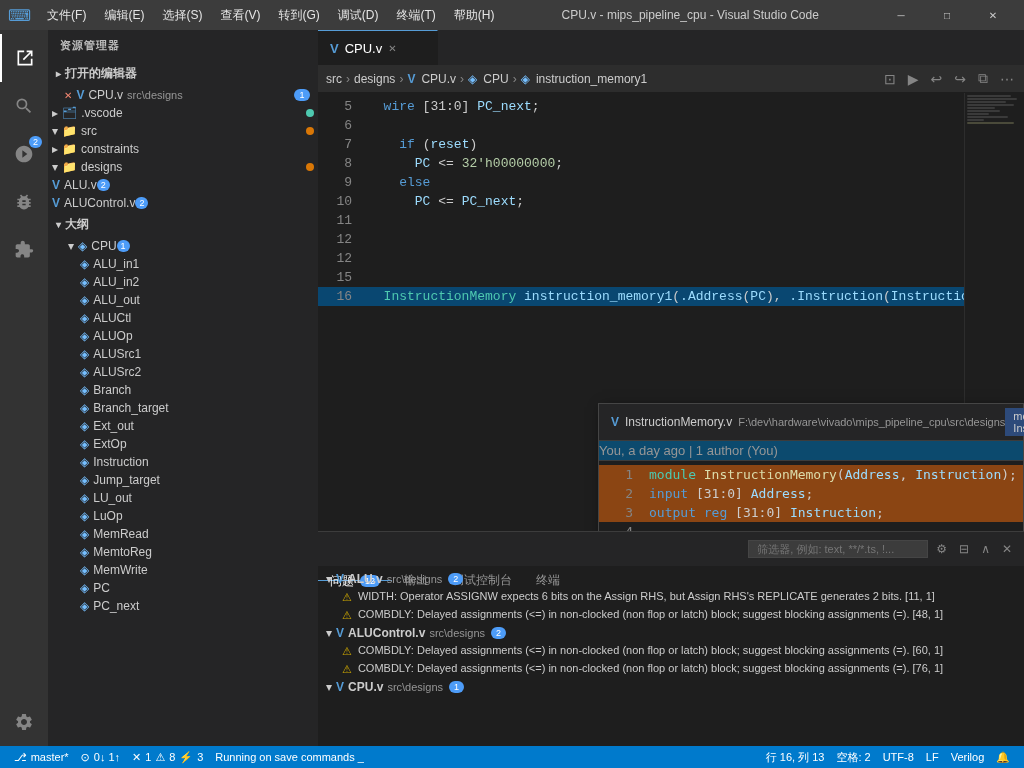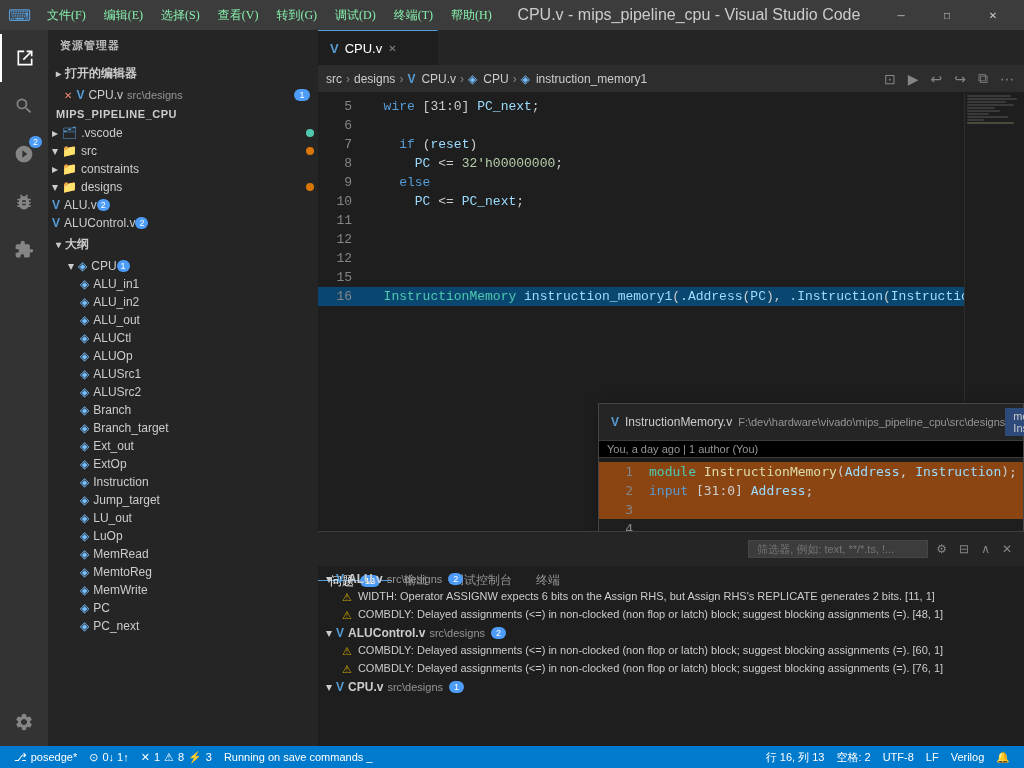--- a/index.html
+++ b/index.html
@@ -2,22 +2,22 @@
 <html><head>
   <meta charset="utf-8">
   <style>
     * { margin: 0; padding: 0; box-sizing: border-box; }
     body { font-family: 'Segoe UI', sans-serif; font-size: 12px; background: #1e1e1e; color: #cccccc; width: 1024px; height: 768px; overflow: hidden; display: flex; flex-direction: column; }
 
     
     .titlebar { background: #3c3c3c; height: 30px; display: flex; align-items: center; padding: 0 8px; flex-shrink: 0; }
     .titlebar-icon { color: #569cd6; font-size: 16px; margin-right: 8px; }
     .titlebar-menu { display: flex; gap: 2px; }
-    .titlebar-menu-item { padding: 2px 8px; font-size: 12px; color: #86efac; cursor: pointer; font-family: Liberation Serif, serif; }
-    .titlebar-title { flex: 1; text-align: center; font-size: 16px; color: #cccccc; }
+    .titlebar-menu-item { padding: 2px 8px; font-size: 12px; color: #e5e5e5; cursor: pointer; }
+    .titlebar-title { flex: 1; text-align: center; font-size: 12px; color: #cccccc; }
     .titlebar-controls { display: flex; gap: 0; }
     .titlebar-btn { width: 46px; height: 30px; display: flex; align-items: center; justify-content: center; cursor: pointer; font-size: 10px; color: #cccccc; }
 
     
     .main-layout { display: flex; flex: 1; overflow: hidden; }
 
     
     .activity-bar { width: 48px; background: #333333; display: flex; flex-direction: column; align-items: center; padding-top: 4px; flex-shrink: 0; }
     .activity-item { width: 48px; height: 48px; display: flex; align-items: center; justify-content: center; cursor: pointer; color: #858585; font-size: 20px; position: relative; }
     .activity-item.active { color: #ffffff; border-left: 2px solid #ffffff; }
@@ -64,21 +64,21 @@
     .num { color: #b5cea8; }
     .ident { color: #9cdcfe; }
 
     
     .hover-popup { position: absolute; background: #252526; border: 1px solid #454545; padding: 6px 10px; font-family: 'Consolas', monospace; font-size: 12px; color: #cccccc; z-index: 10; top: 152px; left: 340px; width: 380px; box-shadow: 2px 2px 8px rgba(0,0,0,0.5); }
 
     
     .floating-panel { position: absolute; background: #1e1e1e; border: 1px solid #454545; z-index: 20; top: 310px; left: 280px; right: 0; height: 245px; display: flex; flex-direction: column; box-shadow: 4px 4px 12px rgba(0,0,0,0.6); }
     .floating-panel-header { background: #252526; padding: 4px 12px; display: flex; align-items: center; justify-content: space-between; border-bottom: 1px solid #3c3c3c; font-size: 12px; color: #cccccc; }
     .floating-panel-path { font-size: 11px; color: #969696; }
-    .floating-panel-author { background: #000000; padding: 2px 8px; font-size: 11px; color: #969696; border-bottom: 1px solid #3c3c3c; }
+    .floating-panel-author { background: #0c4a6e; padding: 2px 0; font-size: 13px; color: #969696; border-bottom: 1px solid #3c3c3c; }
     .floating-panel-code { font-family: 'Consolas', monospace; font-size: 13px; line-height: 19px; padding: 4px 0; overflow: auto; flex: 1; }
 
     
     .panel-section { background: #1e1e1e; flex-shrink: 0; }
     .panel-tabs { background: #252526; height: 35px; display: flex; align-items: stretch; border-top: 1px solid #3c3c3c; }
     .panel-tab { padding: 0 12px; display: flex; align-items: center; cursor: pointer; font-size: 12px; color: #969696; gap: 6px; margin-top: 48px; }
     .panel-tab.active { color: #ffffff; border-top: 1px solid #569cd6; background: #1e1e1e; }
     .panel-tab-badge { background: #4d9cf8; color: white; border-radius: 10px; font-size: 9px; padding: 1px 5px; }
     .panel-filter { margin-left: auto; display: flex; align-items: center; gap: 4px; padding-right: 8px; }
     .panel-filter input { background: #3c3c3c; border: none; color: #cccccc; padding: 2px 8px; font-size: 11px; width: 160px; }
@@ -178,23 +178,20 @@
         <span>打开的编辑器</span>
       </div>
       <div class="file-item" style="padding-left:16px;">
         <span style="color:#f48771;margin-right:4px;font-size:10px;">✕</span>
         <span style="color:#569cd6;margin-right:4px;font-weight:bold;">V</span>
         <span style="color:#cccccc;">CPU.v</span>
         <span style="color:#969696;margin-left:4px;font-size:11px;">src\designs</span>
         <span class="file-badge">1</span>
       </div>
 
-      <div class="sidebar-section-header">
-        <span style="font-size:11px;font-weight:700;letter-spacing:0.5px;">MIPS_PIPELINE_CPU</span>
-      </div>
       <div class="tree-item indent-1">
         <span style="color:#cccccc;margin-right:4px;">▸</span>
         <span style="color:#569cd6;margin-right:4px;">🗂</span>
         <span>.vscode</span>
         <span class="file-dot green" style="margin-left:auto;"></span>
       </div>
       <div class="tree-item indent-1">
         <span style="color:#cccccc;margin-right:4px;">▾</span>
         <span style="color:#e8ab5f;margin-right:4px;">📁</span>
         <span>src</span>
@@ -449,20 +446,21 @@
           <div class="code-line" style="background:#8b4513;">
             <span class="line-number">1</span>
             <span class="line-content"><span style="color:#4ec9b0;">module</span> <span style="color:#dcdcaa;">InstructionMemory</span>(<span style="color:#9cdcfe;">Address</span>, <span style="color:#9cdcfe;">Instruction</span>);</span>
           </div>
           <div class="code-line" style="background:#8b4513;">
             <span class="line-number">2</span>
             <span class="line-content"><span style="color:#569cd6;">input</span> [31:0] <span style="color:#9cdcfe;">Address</span>;</span>
           </div>
           <div class="code-line" style="background:#8b4513;">
             <span class="line-number">3</span>
+            <span class="line-content"><span style="color:#569cd6;">output reg</span> [31:0] <span style="color:#9cdcfe;">Instruction</span>;</span>
           </div>
           <div class="code-line">
             <span class="line-number">4</span>
             <span class="line-content"></span>
           </div>
 
         </div>
       </div>
     </div>
 
@@ -537,21 +535,21 @@
           </div>
         </div>
       </div>
     </div>
   </div>
 </div>
 
 <div class="status-bar">
   <div class="status-item">
     <span>⎇</span>
-    <span>posedge*</span>
+    <span>master*</span>
   </div>
   <div class="status-item">
     <span>⊙</span>
     <span>0↓ 1↑</span>
   </div>
   <div class="status-item">
     <span>✕</span>
     <span>1</span>
     <span>⚠</span>
     <span>8</span>

